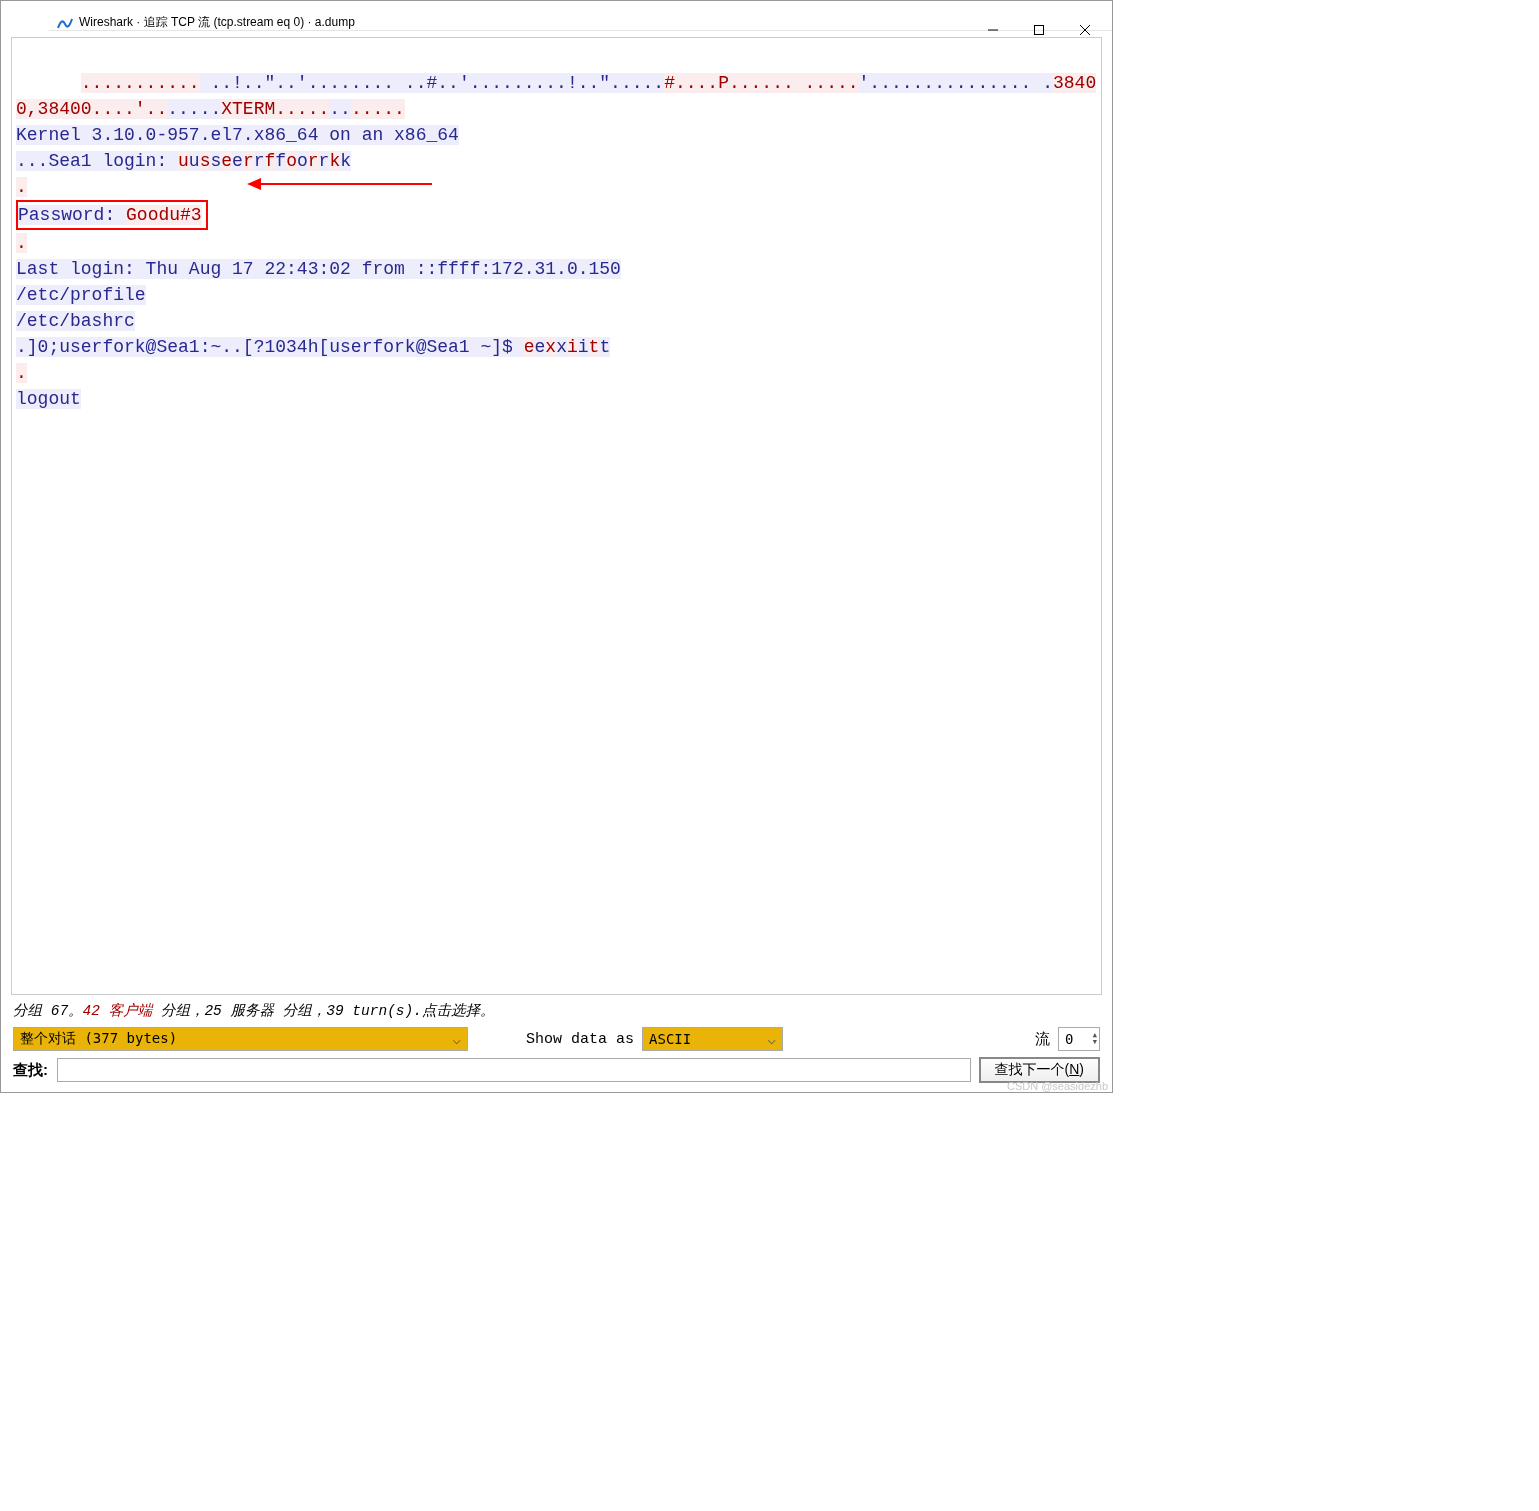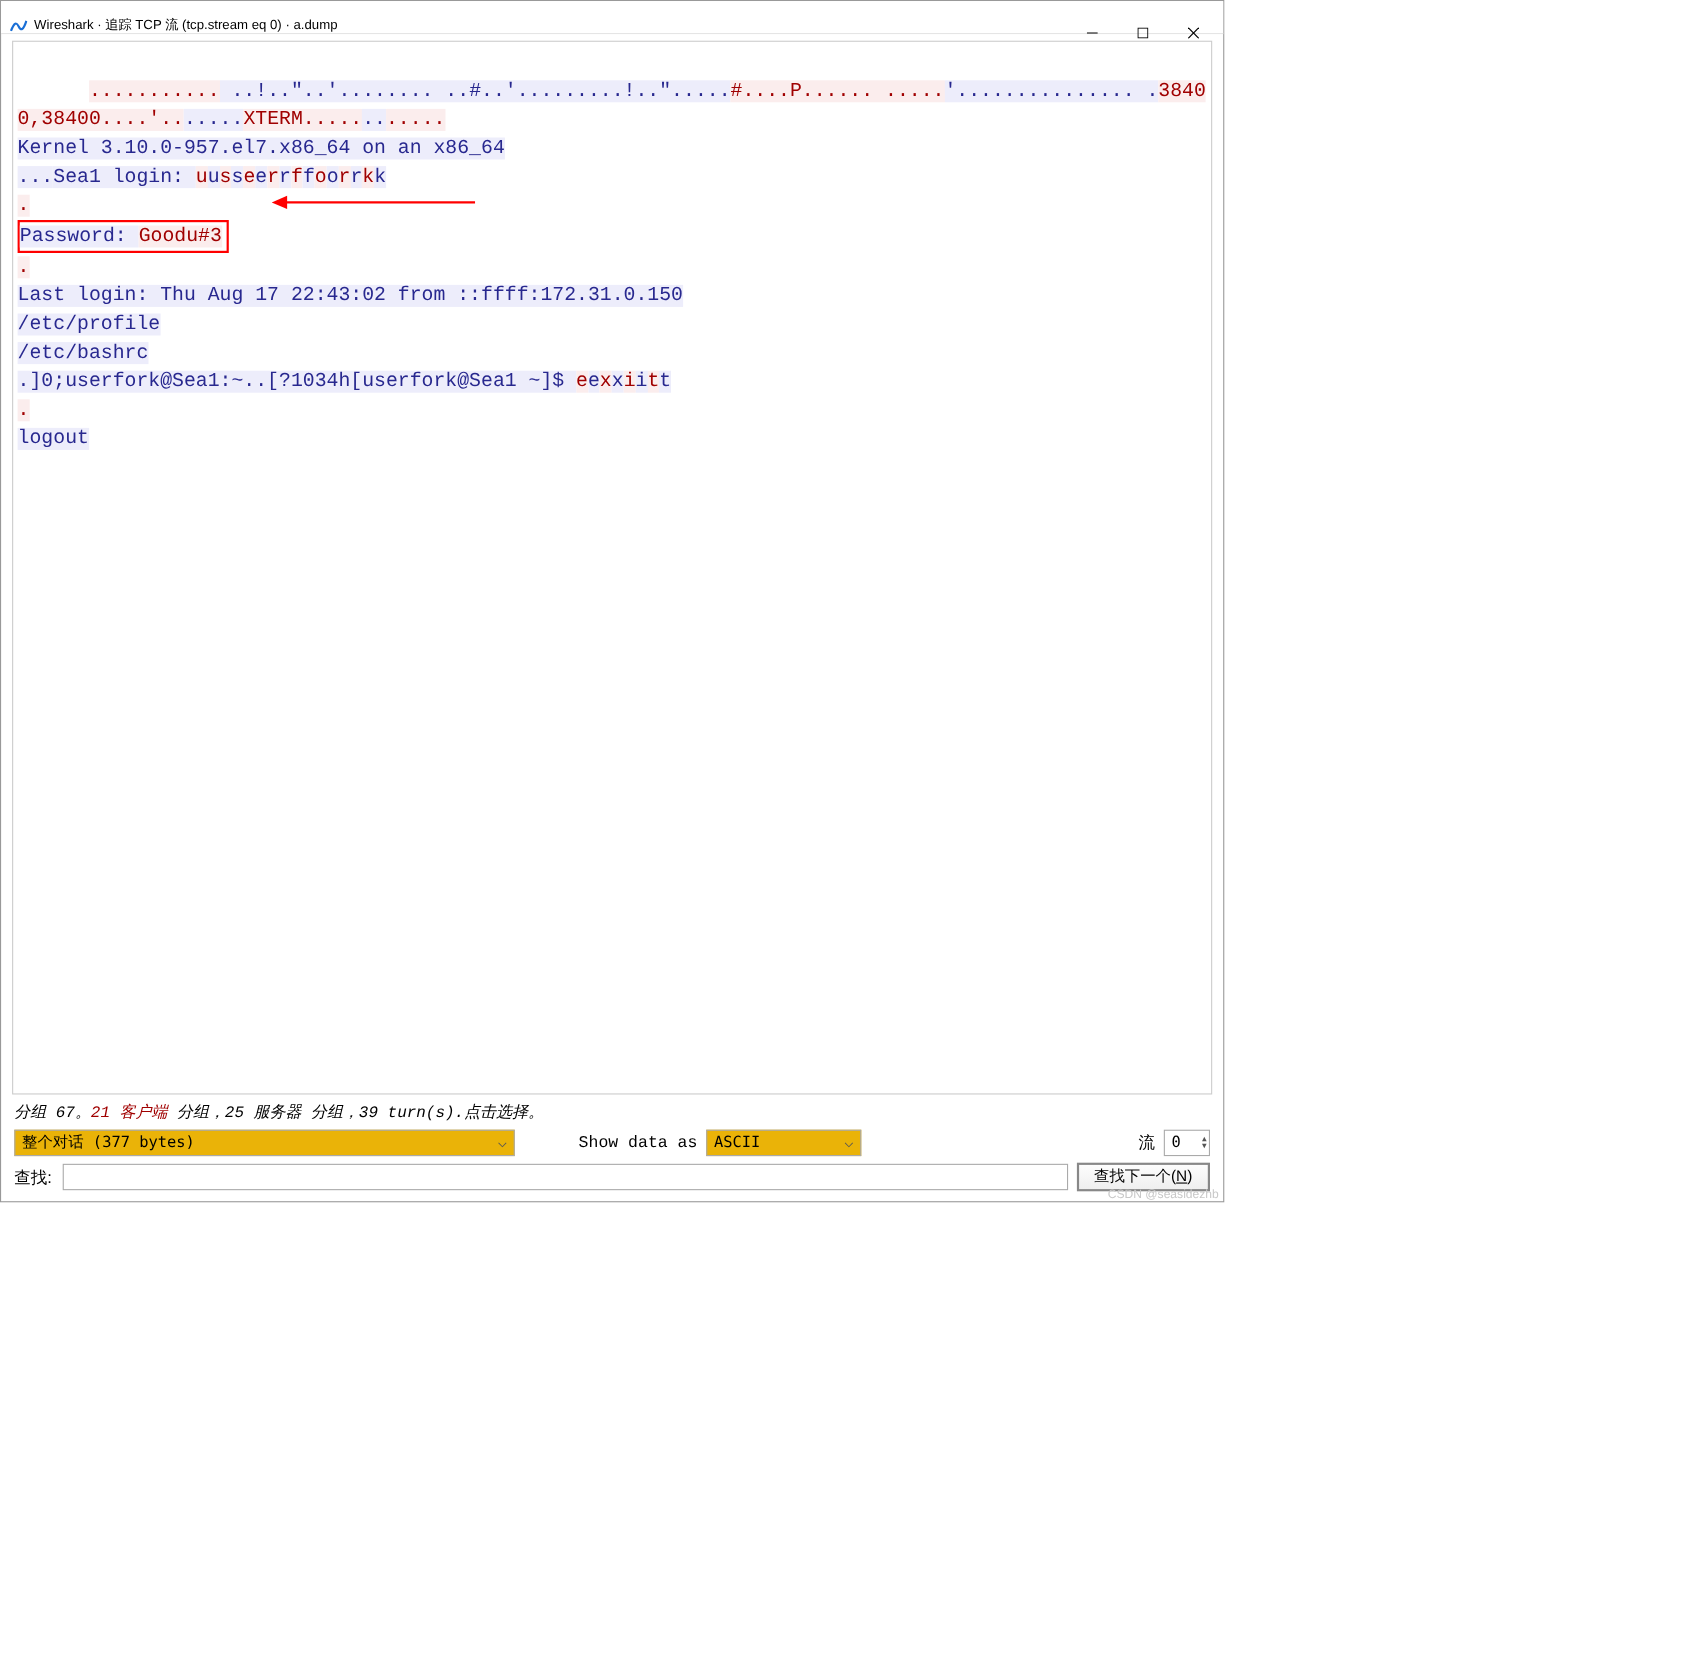--- a/index.html
+++ b/index.html
@@ -19,20 +19,21 @@
       position: relative;
     }
     
     .titlebar {
       height: 30px;
       display: flex;
       align-items: center;
       padding: 14px 4px 0 8px;
       background: #fff;
       border-bottom: 1px solid #e5e5e5;
+      margin-left: 48px;
     }
     .titlebar .icon {
       width: 16px; height: 16px;
       margin-right: 6px;
       display: inline-flex; align-items: center; justify-content: center;
     }
     .titlebar .title {
       flex: 1;
       font-size: 12px;
       color: #000;
@@ -134,21 +135,21 @@
       font-size: 14px;
       position: relative;
     }
     .numspin .spins {
       margin-left: auto;
       display: flex; flex-direction: column;
       font-size: 7px; line-height: 7px;
       color: #555;
     }
 
-    .findrow .findlabel { font-family: "Segoe UI", sans-serif; font-size: 15px; min-width: 36px;}
+    .findrow .findlabel { font-family: "Segoe UI", sans-serif; font-size: 15px; min-width: 36px; font-weight: bold;}
     .findinput {
       flex: 1;
       border: 1px solid #aaa;
       height: 24px;
       padding: 0 6px;
       font-family: Consolas, monospace;
       font-size: 14px;
       background: #fff;
       outline: none;
     }
@@ -231,21 +232,21 @@
 /etc/bashrc
 .]0;userfork@Sea1:~..[?1034h[userfork@Sea1 ~]$ </span><span class="seg client">e</span><span class="seg server">e</span><span class="seg client">x</span><span class="seg server">x</span><span class="seg client">i</span><span class="seg server">i</span><span class="seg client">t</span><span class="seg server">t</span><span class="seg client">
 .</span><span class="seg server">
 logout</span><svg class="arrow" viewBox="0 0 185 20">
         <line x1="185" y1="10" x2="8" y2="10" stroke="#ff0000" stroke-width="2"></line>
         <polygon points="0,10 14,4 14,16" fill="#ff0000"></polygon>
       </svg>
     </div>
 
     <div class="summary">
-      <span>分组 67。</span><span class="cli">21 客户端</span><span> 分组，</span><span class="srv">25 服务器</span><span> 分组，</span><span>39 turn(s).</span><span>点击选择。</span>
+      <span>分组 67。</span><span class="cli">42 客户端</span><span> 分组，</span><span class="srv">25 服务器</span><span> 分组，</span><span>39 turn(s).</span><span>点击选择。</span>
     </div>
 
     <div class="row">
       <div class="combo conv">
         <span>整个对话 (377 bytes)</span>
         <span class="chev">⌵</span>
       </div>
       <span style="margin-left:50px;">Show data as</span>
       <div class="combo fmt">
         <span>ASCII</span>

